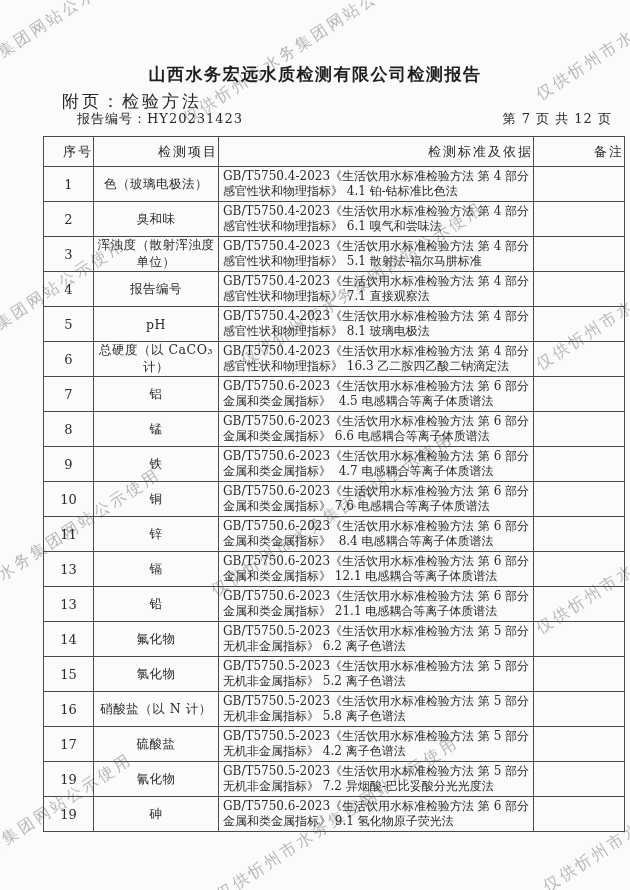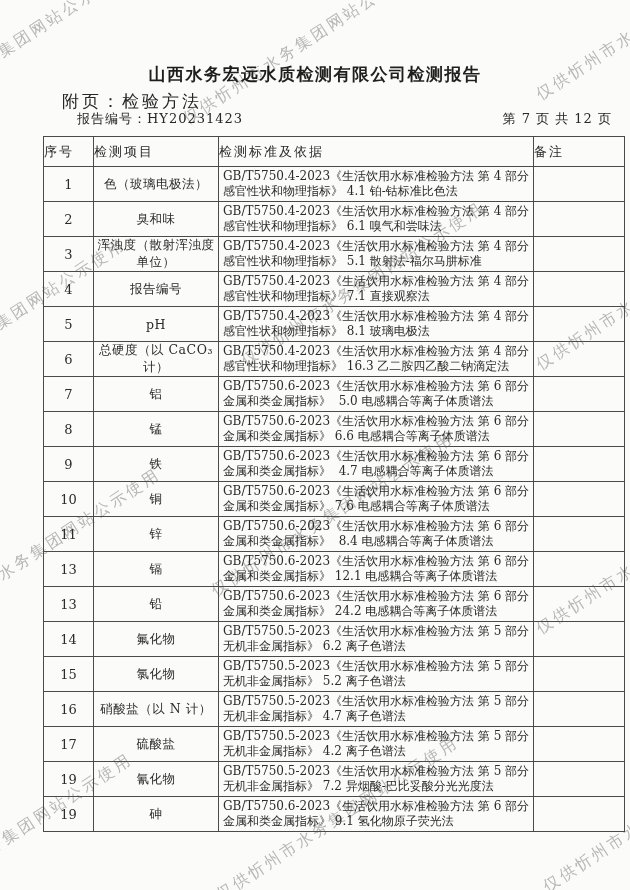--- a/index.html
+++ b/index.html
@@ -42,21 +42,21 @@
   }
   .methods col.c-seq{width:50px;}
   .methods col.c-item{width:125px;}
   .methods col.c-std{width:315px;}
   .methods col.c-remark{width:91px;}
   .methods th,.methods td{
     border:1px solid #4a4a4a;
     font-weight:normal;color:#2b2b2b;
     padding:0;overflow:hidden;
   }
-  .methods th{height:29px;font-size:13px;letter-spacing:2px;text-align:left;margin-top:40px;}
+  .methods th{height:29px;font-size:13px;letter-spacing:2px;text-align:right;margin-top:40px;}
   .methods td{height:32px;font-size:12.5px;}
   td.c-seq{text-align:center;font-size:13px;}
   td.c-item{text-align:center;letter-spacing:0.5px;}
   td.c-std{padding:1px 2px 1px 4px;}
   .std-line{
     white-space:pre;line-height:15.5px;font-size:12px;
     overflow:hidden;
   }
 </style>
 </head>
@@ -154,21 +154,21 @@
             <div class="std-line">GB/T5750.4-2023《生活饮用水标准检验方法 第 4 部分：</div>
             <div class="std-line">感官性状和物理指标》 16.3 乙二胺四乙酸二钠滴定法</div>
           </td>
           <td class="c-remark"></td>
         </tr>
         <tr>
           <td class="c-seq">7</td>
           <td class="c-item">铝</td>
           <td class="c-std">
             <div class="std-line">GB/T5750.6-2023《生活饮用水标准检验方法 第 6 部分：</div>
-            <div class="std-line">金属和类金属指标》  5.0 电感耦合等离子体质谱法</div>
+            <div class="std-line">金属和类金属指标》  4.5 电感耦合等离子体质谱法</div>
           </td>
           <td class="c-remark"></td>
         </tr>
         <tr>
           <td class="c-seq">8</td>
           <td class="c-item">锰</td>
           <td class="c-std">
             <div class="std-line">GB/T5750.6-2023《生活饮用水标准检验方法 第 6 部分：</div>
             <div class="std-line">金属和类金属指标》 6.6 电感耦合等离子体质谱法</div>
           </td>
@@ -208,21 +208,21 @@
             <div class="std-line">GB/T5750.6-2023《生活饮用水标准检验方法 第 6 部分：</div>
             <div class="std-line">金属和类金属指标》 12.1 电感耦合等离子体质谱法</div>
           </td>
           <td class="c-remark"></td>
         </tr>
         <tr>
           <td class="c-seq">13</td>
           <td class="c-item">铅</td>
           <td class="c-std">
             <div class="std-line">GB/T5750.6-2023《生活饮用水标准检验方法 第 6 部分：</div>
-            <div class="std-line">金属和类金属指标》 24.2 电感耦合等离子体质谱法</div>
+            <div class="std-line">金属和类金属指标》 21.1 电感耦合等离子体质谱法</div>
           </td>
           <td class="c-remark"></td>
         </tr>
         <tr>
           <td class="c-seq">14</td>
           <td class="c-item">氟化物</td>
           <td class="c-std">
             <div class="std-line">GB/T5750.5-2023《生活饮用水标准检验方法 第 5 部分：</div>
             <div class="std-line">无机非金属指标》 6.2 离子色谱法</div>
           </td>
@@ -235,21 +235,21 @@
             <div class="std-line">GB/T5750.5-2023《生活饮用水标准检验方法 第 5 部分：</div>
             <div class="std-line">无机非金属指标》 5.2 离子色谱法</div>
           </td>
           <td class="c-remark"></td>
         </tr>
         <tr>
           <td class="c-seq">16</td>
           <td class="c-item">硝酸盐（以 N 计）</td>
           <td class="c-std">
             <div class="std-line">GB/T5750.5-2023《生活饮用水标准检验方法 第 5 部分：</div>
-            <div class="std-line">无机非金属指标》 4.7 离子色谱法</div>
+            <div class="std-line">无机非金属指标》 5.8 离子色谱法</div>
           </td>
           <td class="c-remark"></td>
         </tr>
         <tr>
           <td class="c-seq">17</td>
           <td class="c-item">硫酸盐</td>
           <td class="c-std">
             <div class="std-line">GB/T5750.5-2023《生活饮用水标准检验方法 第 5 部分：</div>
             <div class="std-line">无机非金属指标》 4.2 离子色谱法</div>
           </td>

